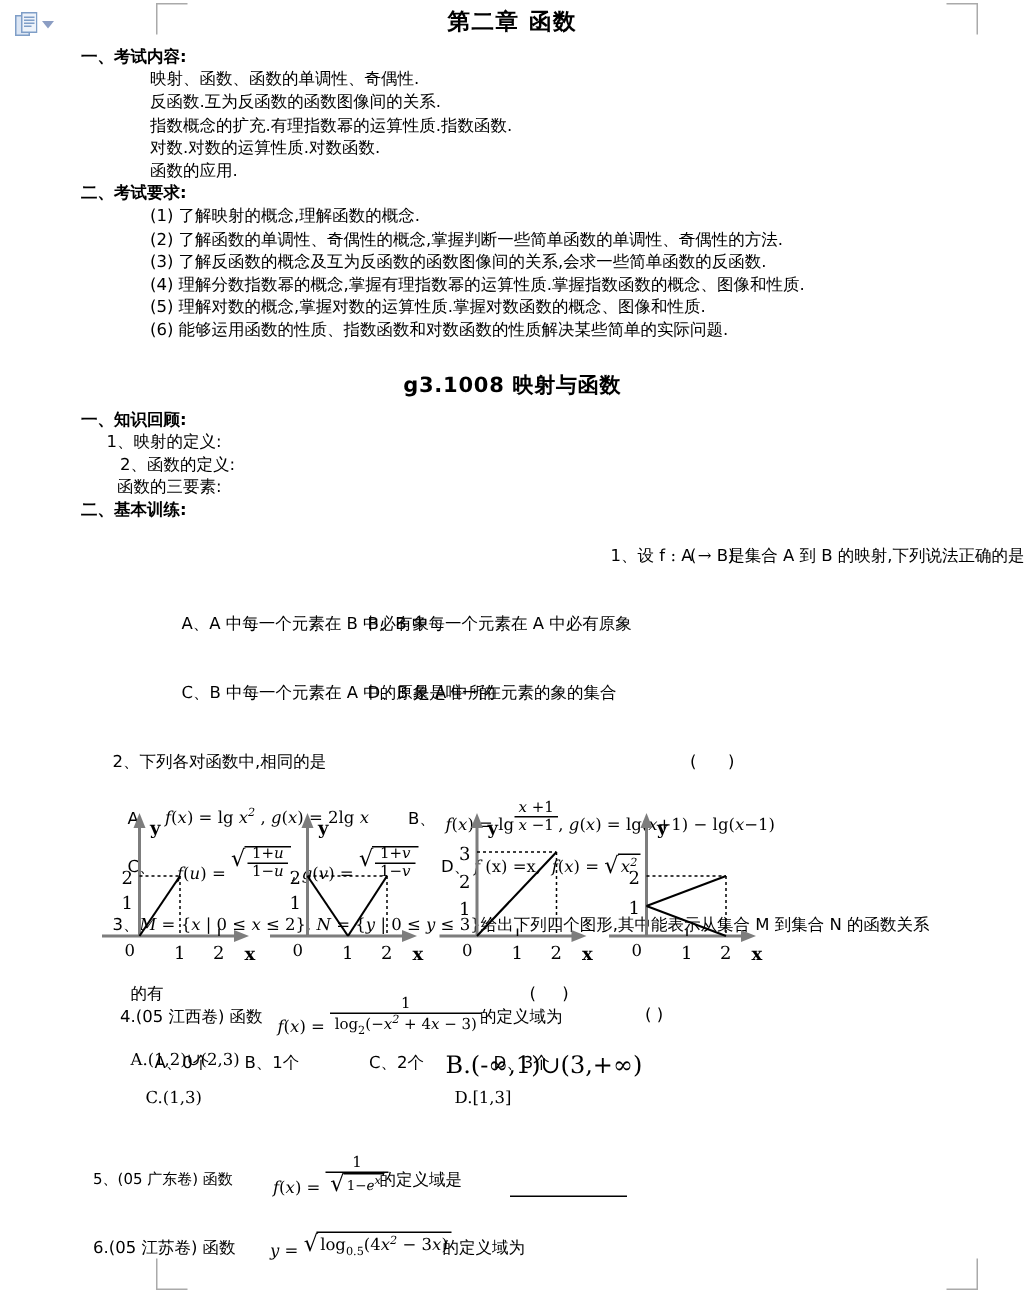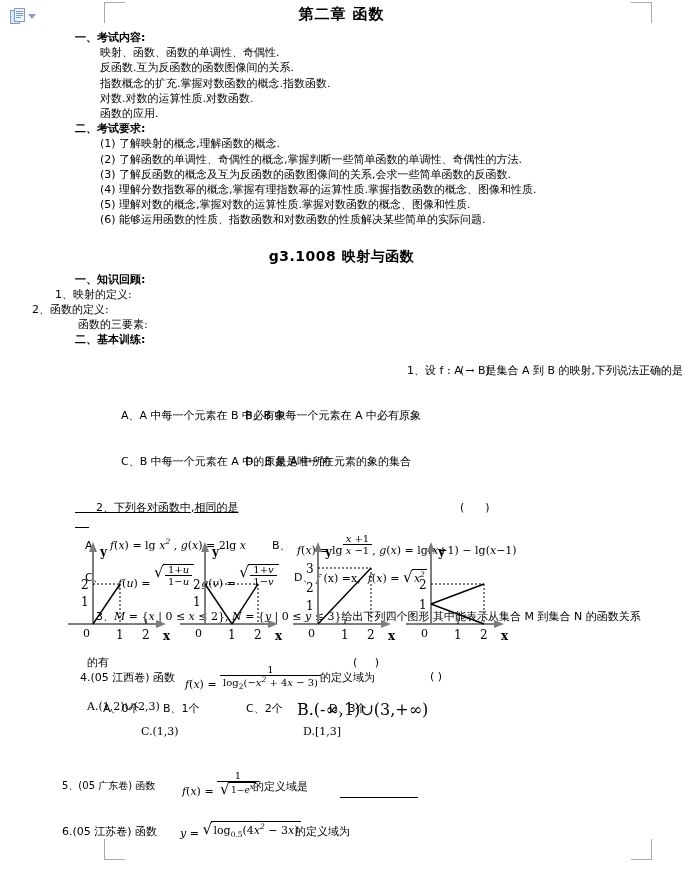--- a/index.html
+++ b/index.html
@@ -22,21 +22,21 @@
   .paste-ico{width:15px;height:17px;position:relative;}
   .paste-caret{width:0;height:0;border-left:4px solid transparent;border-right:4px solid transparent;
     border-top:5px solid #8b9dc3;}
 
   
   .title{text-align:center;font-size:15px;font-weight:bold;margin:0;padding-top:5px;letter-spacing:1px;}
   .subtitle{text-align:center;font-size:14px;font-weight:bold;letter-spacing:.5px;}
   .h2{font-size:11.5px;font-weight:bold;}
   .ln{font-size:11px;line-height:15.2px;white-space:pre;}
   .ind1{padding-left:100px;}
-  .ind0{padding-left:75px;}
+  .ind0{padding-left:54px;}
   .body-area{position:absolute;left:0;top:0;width:683px;}
 
   i.mi{font-family:"DejaVu Serif","Liberation Serif",serif;font-style:italic;}
   .mr{font-family:"DejaVu Serif","Liberation Serif",serif;font-style:normal;}
   sup.pw{font-size:7.5px;vertical-align:super;font-family:"DejaVu Serif",serif;font-style:italic;}
   sub.sb{font-size:7.5px;vertical-align:sub;font-family:"DejaVu Serif",serif;}
 
   
   .frac{display:inline-block;vertical-align:middle;text-align:center;line-height:1.1;
         font-family:"DejaVu Serif","Liberation Serif",serif;font-size:10px;position:relative;top:-1px;}
@@ -81,53 +81,53 @@
 
   <div class="body-area">
 
     <div class="title">第二章 函数</div>
 
     <div style="height:6px"></div>
 
     <div class="ln ind0 h2">一、考试内容:</div>
     <div class="ln ind1">映射、函数、函数的单调性、奇偶性.</div>
     <div class="ln ind1">反函数.互为反函数的函数图像间的关系.</div>
-    <div class="ln ind1">指数概念的扩充.掌握对数函数的概念.指数函数.</div>
+    <div class="ln ind1">指数概念的扩充.有理指数幂的运算性质.指数函数.</div>
     <div class="ln ind1">对数.对数的运算性质.对数函数.</div>
     <div class="ln ind1">函数的应用.</div>
 
     <div class="ln ind0 h2">二、考试要求:</div>
     <div class="ln ind1">(1) 了解映射的概念,理解函数的概念.</div>
     <div class="ln ind1">(2) 了解函数的单调性、奇偶性的概念,掌握判断一些简单函数的单调性、奇偶性的方法.</div>
     <div class="ln ind1">(3) 了解反函数的概念及互为反函数的函数图像间的关系,会求一些简单函数的反函数.</div>
     <div class="ln ind1">(4) 理解分数指数幂的概念,掌握有理指数幂的运算性质.掌握指数函数的概念、图像和性质.</div>
     <div class="ln ind1">(5) 理解对数的概念,掌握对数的运算性质.掌握对数函数的概念、图像和性质.</div>
     <div class="ln ind1">(6) 能够运用函数的性质、指数函数和对数函数的性质解决某些简单的实际问题.</div>
 
     <div style="height:20px"></div>
     <div class="subtitle">g3.1008 映射与函数</div>
     <div style="height:6px"></div>
 
     <div class="ln ind0 h2">一、知识回顾:</div>
-    <div class="ln" style="padding-left:55px">1、映射的定义:</div>
-    <div class="ln" style="padding-left:32px">2、函数的定义:</div>
+    <div class="ln" style="padding-left:71px">1、映射的定义:</div>
+    <div class="ln" style="padding-left:80px">2、函数的定义:</div>
     <div class="ln" style="padding-left:78px">函数的三要素:</div>
     <div class="ln ind0 h2">二、基本训练:</div>
 
     <div class="ln ind0" style="position:relative;text-align:right;">
       <span>1、设</span><span class="mi" style="font-size:11px">&nbsp;f</span><span class="mr">&nbsp;:&nbsp;</span><span class="mi">A</span><span class="mr">&nbsp;→&nbsp;</span><span class="mi">B</span><span>是集合 A 到 B 的映射,下列说法正确的是</span><span style="position:absolute;left:460px">(      )</span>
     </div>
     <div class="ln ind1" style="position:relative;">
       <span>A、A 中每一个元素在 B 中必有象</span><span style="position:absolute;left:245px">B、B 中每一个元素在 A 中必有原象</span>
     </div>
     <div class="ln ind1" style="position:relative;">
       <span>C、B 中每一个元素在 A 中的原象是唯一的</span><span style="position:absolute;left:245px">D、B 是 A 中所在元素的象的集合</span>
     </div>
 
-    <div class="ln ind0" style="position:relative;text-decoration:underline;">
+    <div class="ln ind0" style="position:relative;">
       <span>2、下列各对函数中,相同的是</span><span style="position:absolute;left:460px">(      )</span>
     </div>
 
     <div style="position:relative;height:30px;">
       <span style="position:absolute;left:85px;top:8px;font-size:11px;">A、</span>
       <span style="position:absolute;left:110px;top:7px;font-size:11px;" class="mr"><i class="mi">f</i>(<i class="mi">x</i>) = lg&nbsp;<i class="mi">x</i><sup class="pw">2</sup> ,&nbsp;<i class="mi">g</i>(<i class="mi">x</i>) = 2lg&nbsp;<i class="mi">x</i></span>
       <span style="position:absolute;left:272px;top:8px;font-size:11px;">B、</span>
       <span style="position:absolute;left:297px;top:2px;font-size:11px;" class="mr"><span style="position:relative;top:7px"><i class="mi">f</i>(<i class="mi">x</i>) = lg</span><span class="frac" style="top:1px"><span class="num"><i class="mi">x</i> +1</span><span class="den"><i class="mi">x</i> −1</span></span><span style="position:relative;top:7px">,&nbsp;<i class="mi">g</i>(<i class="mi">x</i>) = lg(<i class="mi">x</i>+1) − lg(<i class="mi">x</i>−1)</span></span>
     </div>
 
@@ -239,21 +239,21 @@
       <span style="position:absolute;left:80px;top:10px;font-size:11px;">4.(05 江西卷) 函数</span>
       <span style="position:absolute;left:185px;top:4px;font-size:11px;" class="mr"><span style="position:relative;top:7px"><i class="mi">f</i>(<i class="mi">x</i>) =&nbsp;</span><span class="frac" style="top:0px"><span class="num">1</span><span class="den">log<sub class="sb">2</sub>(−<i class="mi">x</i><sup class="pw">2</sup> + 4<i class="mi">x</i> − 3)</span></span></span>
       <span style="position:absolute;left:320px;top:10px;font-size:11px;">的定义域为</span>
       <span style="position:absolute;left:430px;top:10px;font-size:11px;">(   )</span>
     </div>
     <div style="position:relative;height:25px;">
       <span style="position:absolute;left:87px;font-size:11px;" class="mr">A.(1,2)∪(2,3)</span>
       <span style="position:absolute;left:297px;font-size:16px;" class="mr">B.(-∞,1)∪(3,+∞)</span>
     </div>
     <div style="position:relative;height:25px;">
-      <span style="position:absolute;left:97px;font-size:11px;margin-left:44px;" class="mr">C.(1,3)</span>
+      <span style="position:absolute;left:97px;font-size:11px;" class="mr">C.(1,3)</span>
       <span style="position:absolute;left:303px;font-size:11px;" class="mr">D.[1,3]</span>
     </div>
   </div>
 
   <div style="position:absolute;left:0;top:768px;width:683px;height:38px;">
     <span style="position:absolute;left:62px;top:11px;font-size:10px;">5、(05 广东卷) 函数</span>
     <span style="position:absolute;left:182px;top:1px;font-size:11px;" class="mr"><span style="position:relative;top:10px"><i class="mi">f</i>(<i class="mi">x</i>) =&nbsp;</span><span class="frac" style="top:1px"><span class="num">1</span><span class="den"><span class="rad" style="font-size:9px"><span class="inner">1−<i class="mi">e</i><sup class="pw">x</sup></span></span></span></span></span>
     <span style="position:absolute;left:253px;top:11px;font-size:11px;">的定义域是</span>
     <span style="position:absolute;left:340px;top:20px;" class="blank-line"></span>
   </div>

